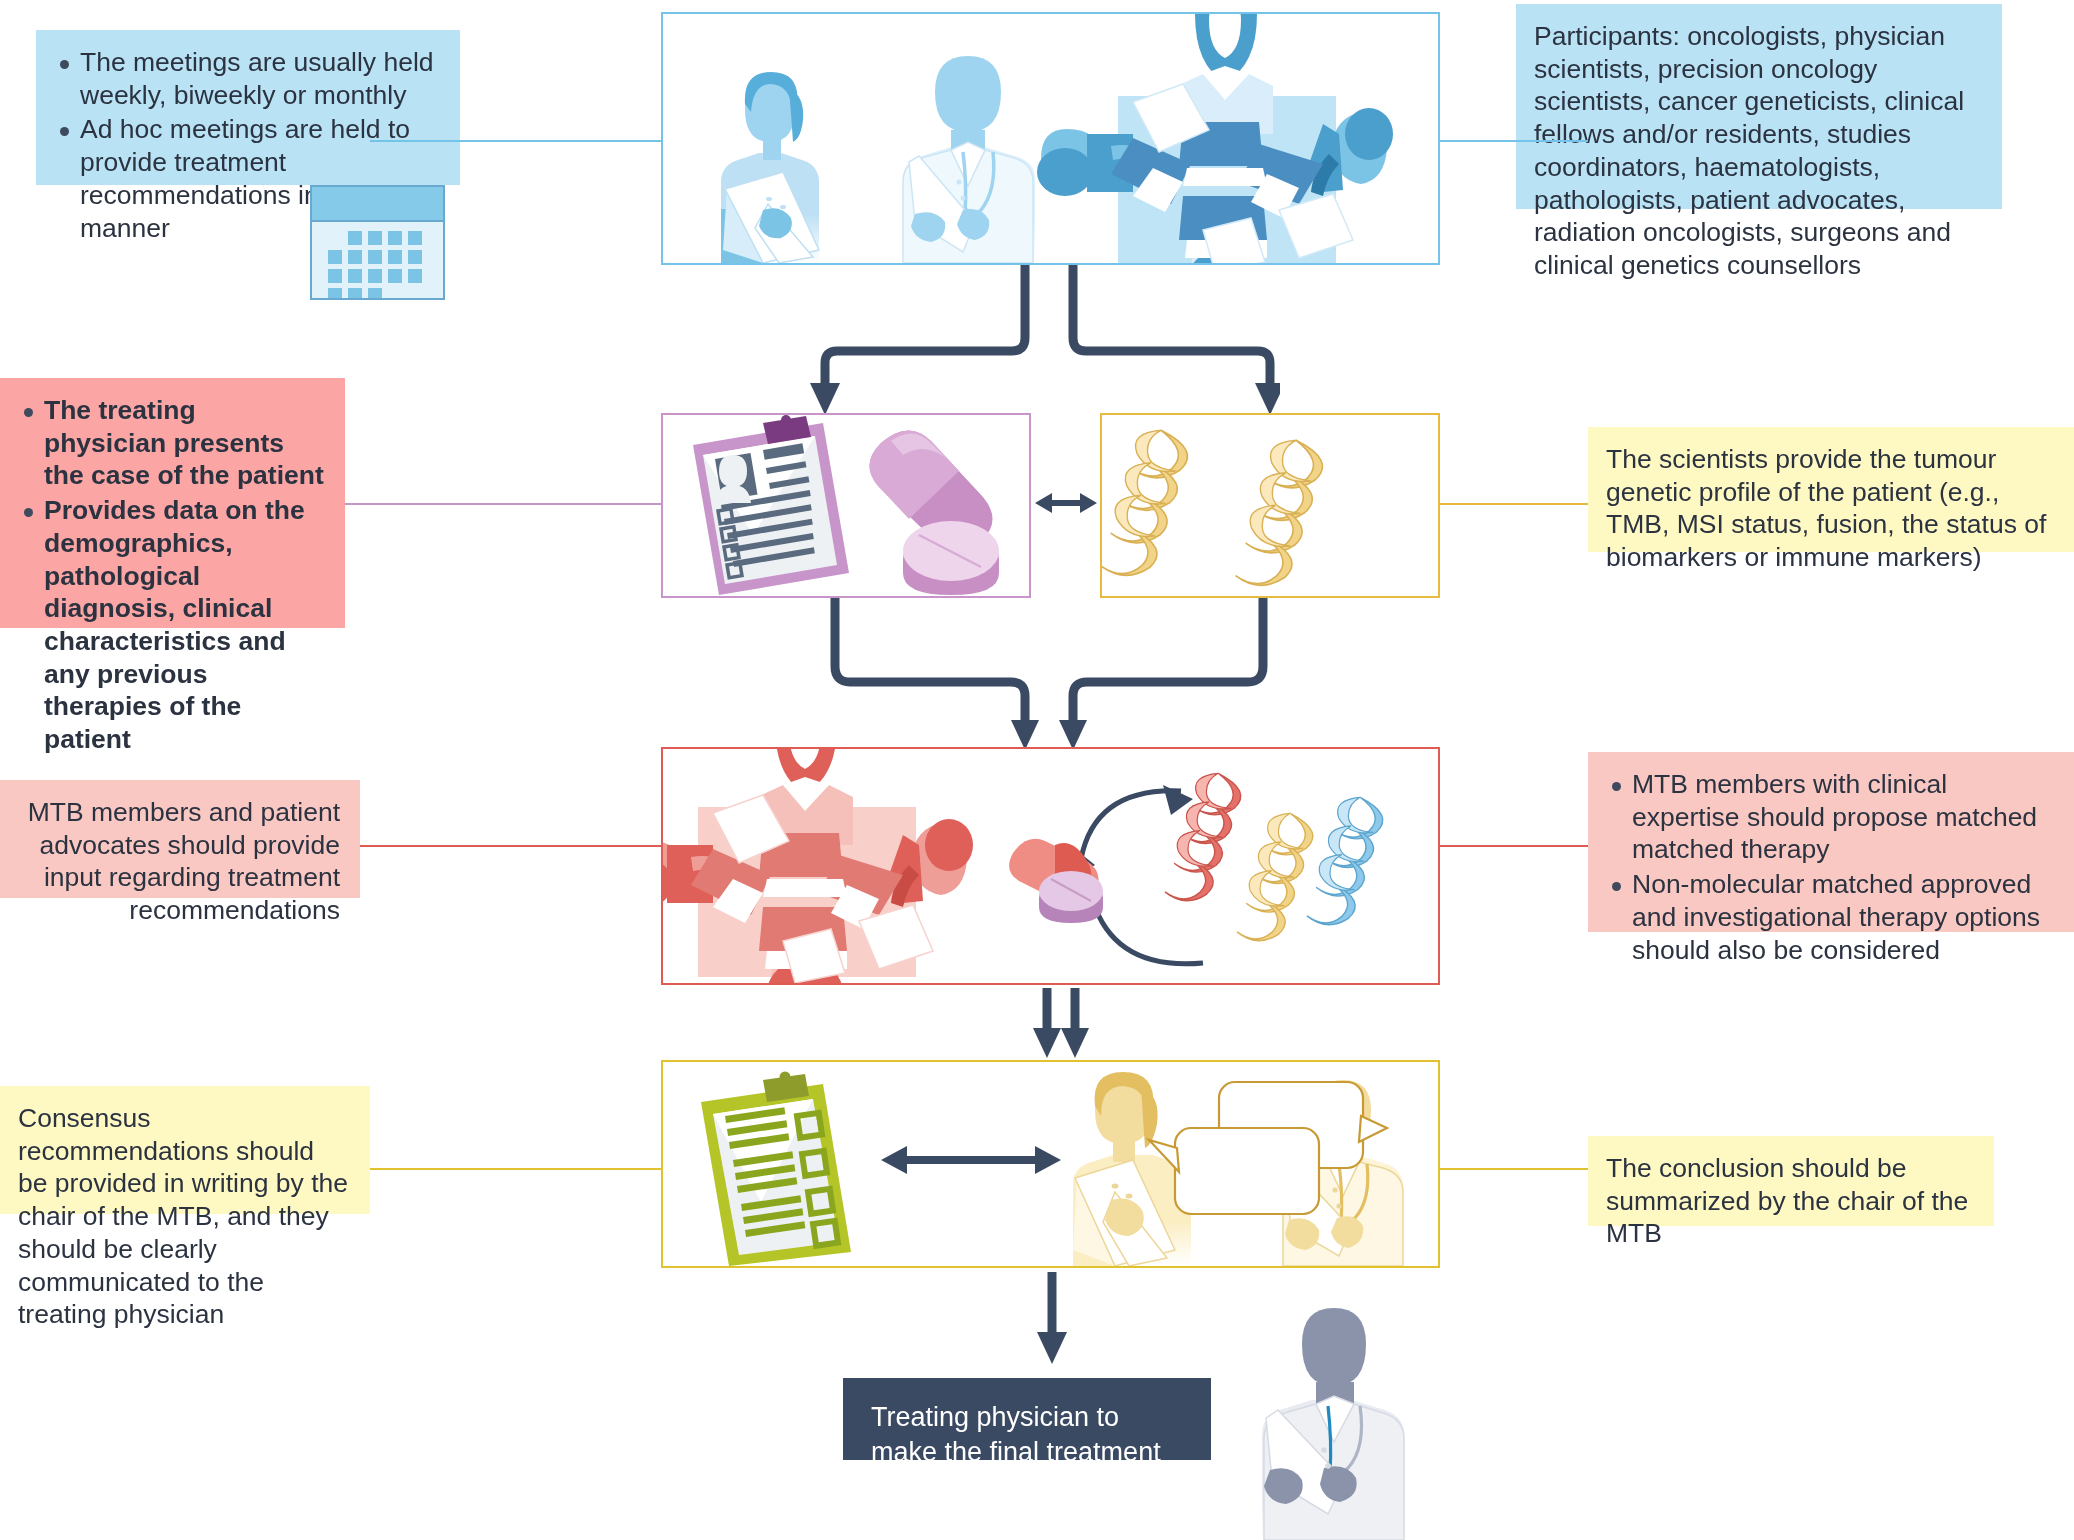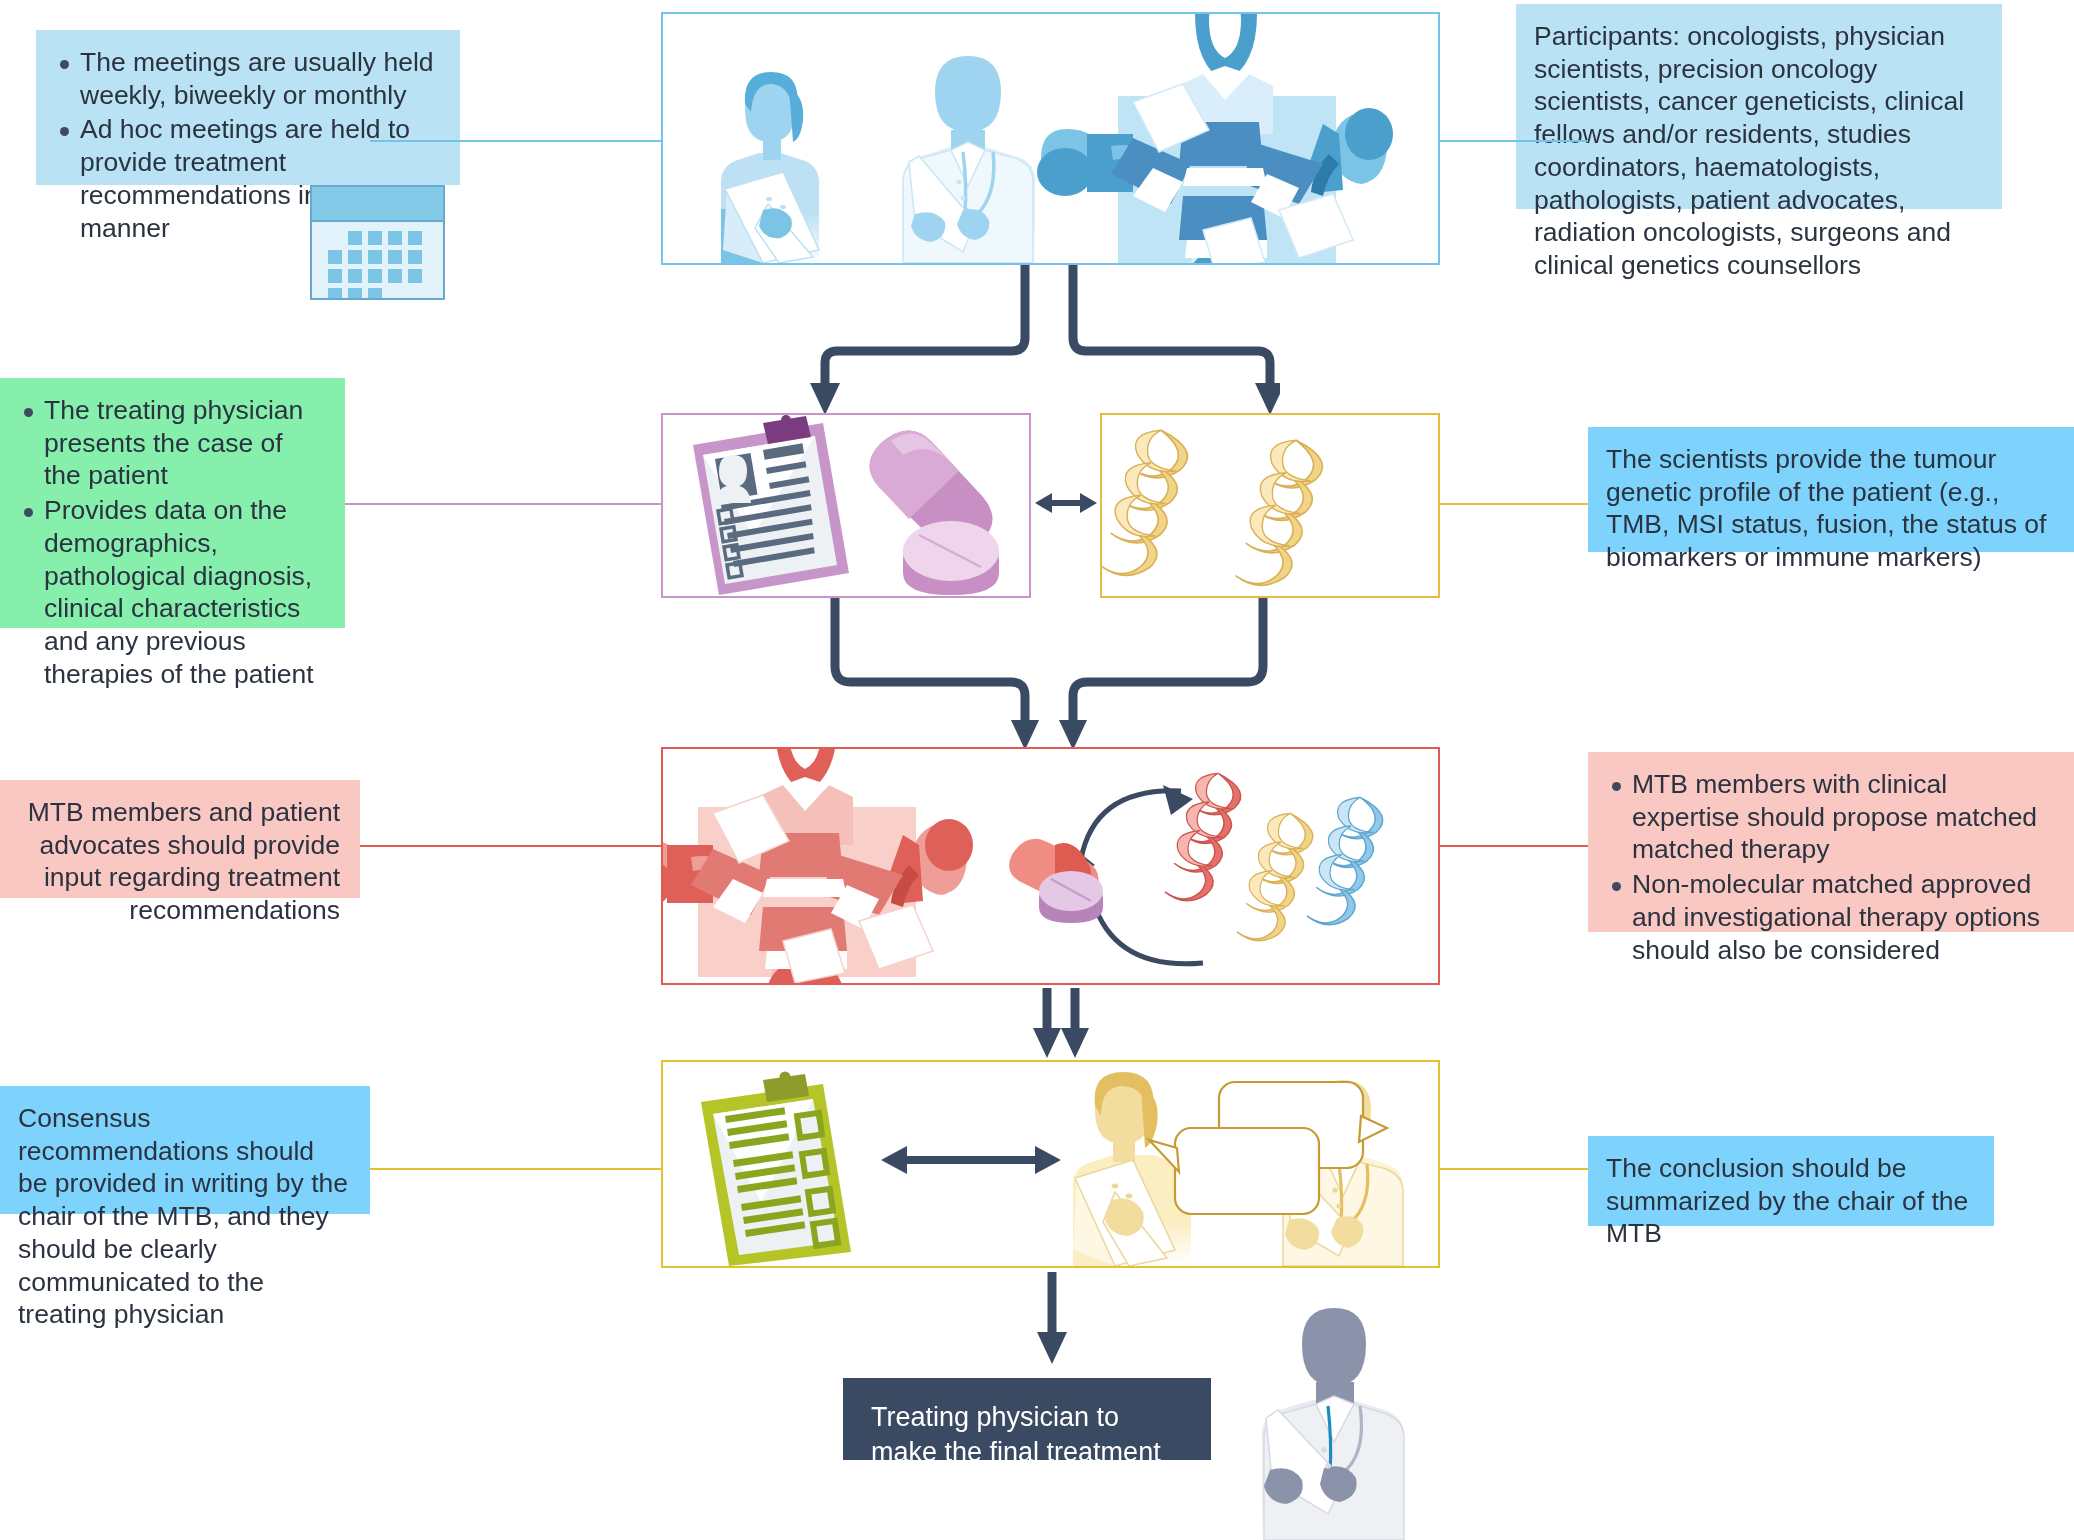--- a/index.html
+++ b/index.html
@@ -19,23 +19,23 @@
     padding:16px 20px 16px 18px;
   }
   .caption ul{margin:0;padding:0;list-style:none;}
   .caption li{position:relative;padding-left:26px;margin:0 0 2px 0;}
   .caption li:before{
     content:"";position:absolute;left:6px;top:.52em;
     width:9px;height:9px;border-radius:50%;background:#3f4a5e;
   }
   .caption p{margin:0;}
   .c-blue{background:#b9e2f5;}
-  .c-purple{background:#86efac;}
+  .c-purple{background:#fca5a5;font-weight:bold;}
   .c-pink{background:#fac8c2;}
-  .c-yellow{background:#7dd3fc;}
+  .c-yellow{background:#fef9c3;}
 
   
   .panel{position:absolute;box-sizing:border-box;background:#fff;}
   .p-blue{border:2.5px solid #74c3e8;}
   .p-purple{border:2.5px solid #c795c9;}
   .p-gold{border:2.5px solid #e6bb3f;}
   .p-red{border:2.5px solid #e05b54;}
   .p-gold2{border:2.5px solid #e0c12e;}
 
   

